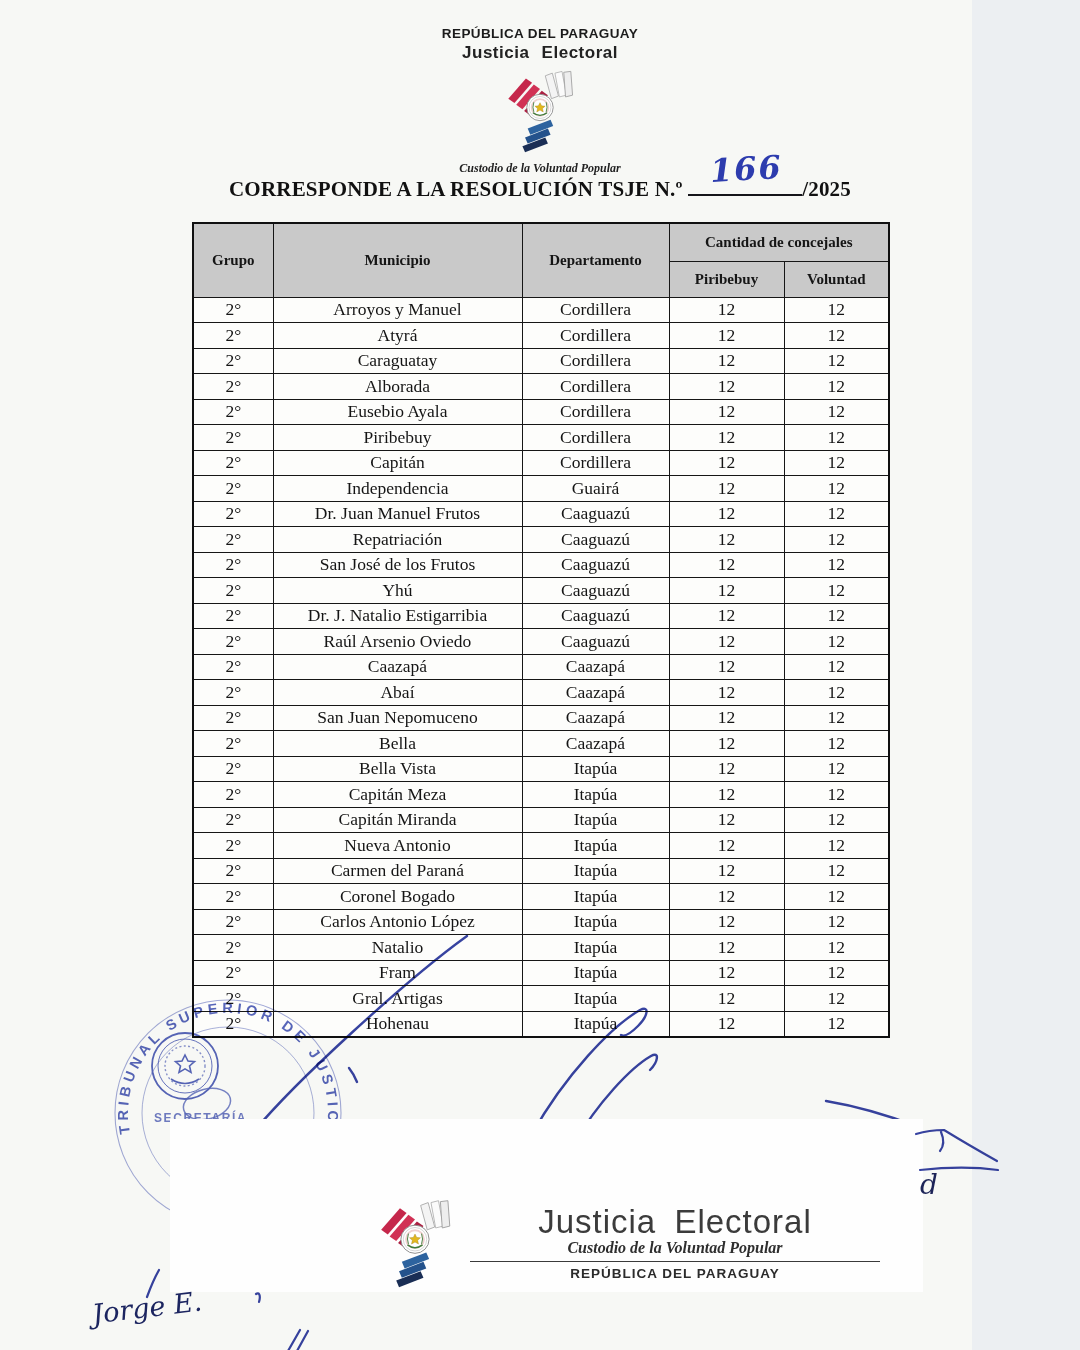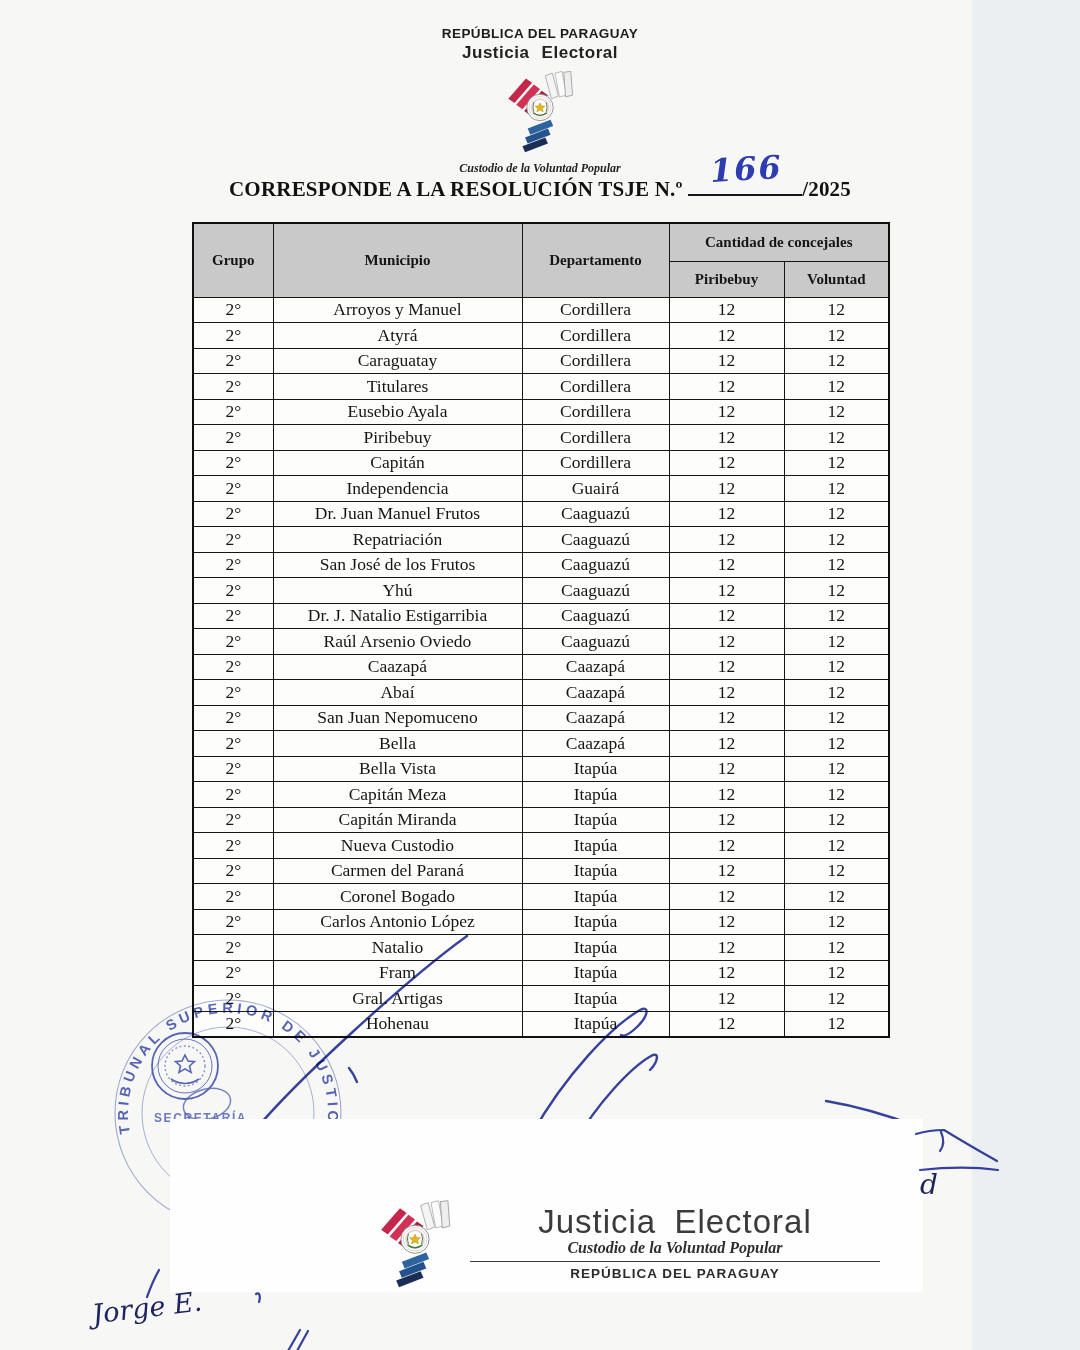--- a/index.html
+++ b/index.html
@@ -139,21 +139,21 @@
     </tr>
         <tr>
       <td>2°</td>
       <td>Caraguatay</td>
       <td>Cordillera</td>
       <td>12</td>
       <td>12</td>
     </tr>
         <tr>
       <td>2°</td>
-      <td>Titulares</td>
+      <td>Alborada</td>
       <td>Cordillera</td>
       <td>12</td>
       <td>12</td>
     </tr>
         <tr>
       <td>2°</td>
       <td>Eusebio Ayala</td>
       <td>Cordillera</td>
       <td>12</td>
       <td>12</td>
@@ -265,21 +265,21 @@
     </tr>
         <tr>
       <td>2°</td>
       <td>Capitán Miranda</td>
       <td>Itapúa</td>
       <td>12</td>
       <td>12</td>
     </tr>
         <tr>
       <td>2°</td>
-      <td>Nueva Custodio</td>
+      <td>Nueva Antonio</td>
       <td>Itapúa</td>
       <td>12</td>
       <td>12</td>
     </tr>
         <tr>
       <td>2°</td>
       <td>Carmen del Paraná</td>
       <td>Itapúa</td>
       <td>12</td>
       <td>12</td>

